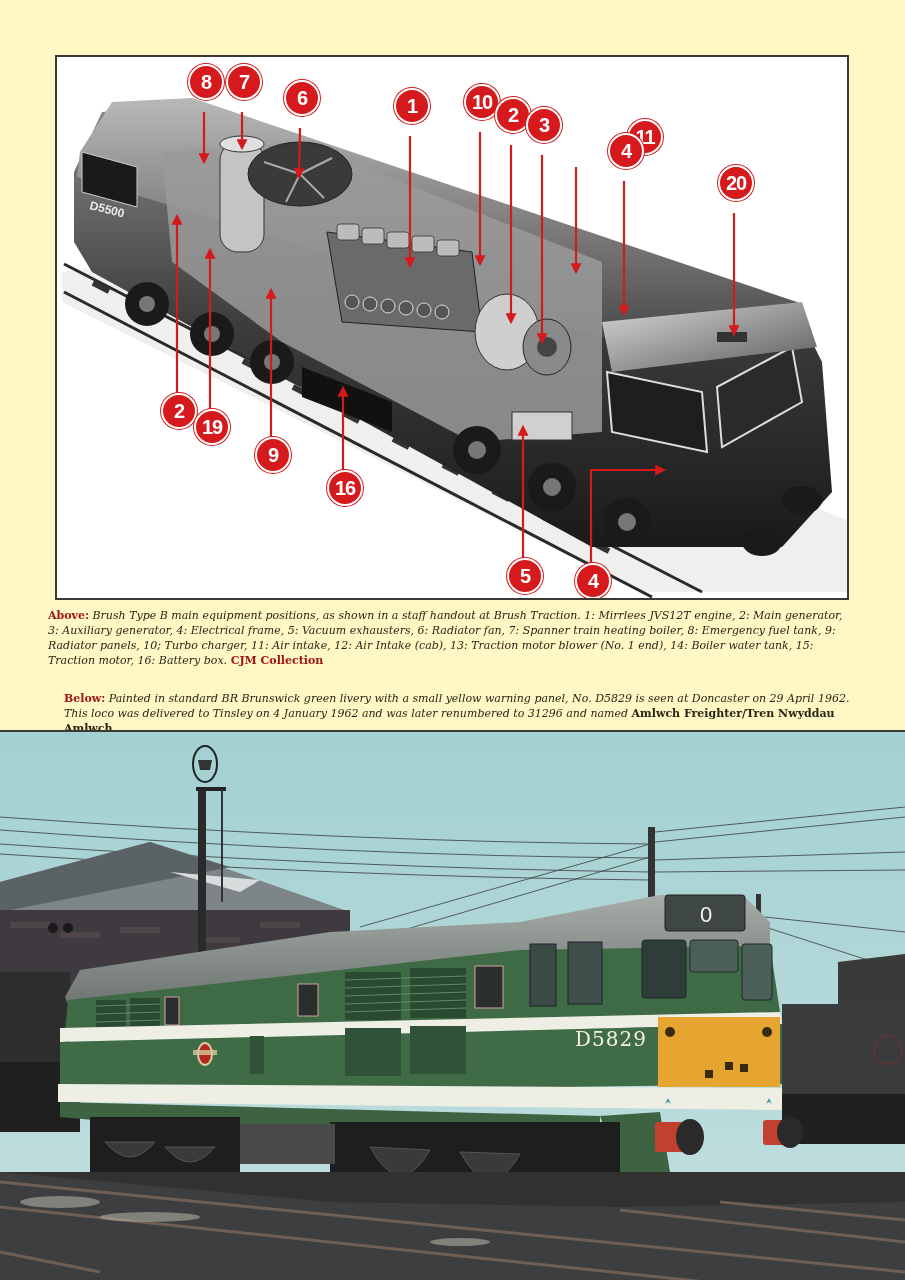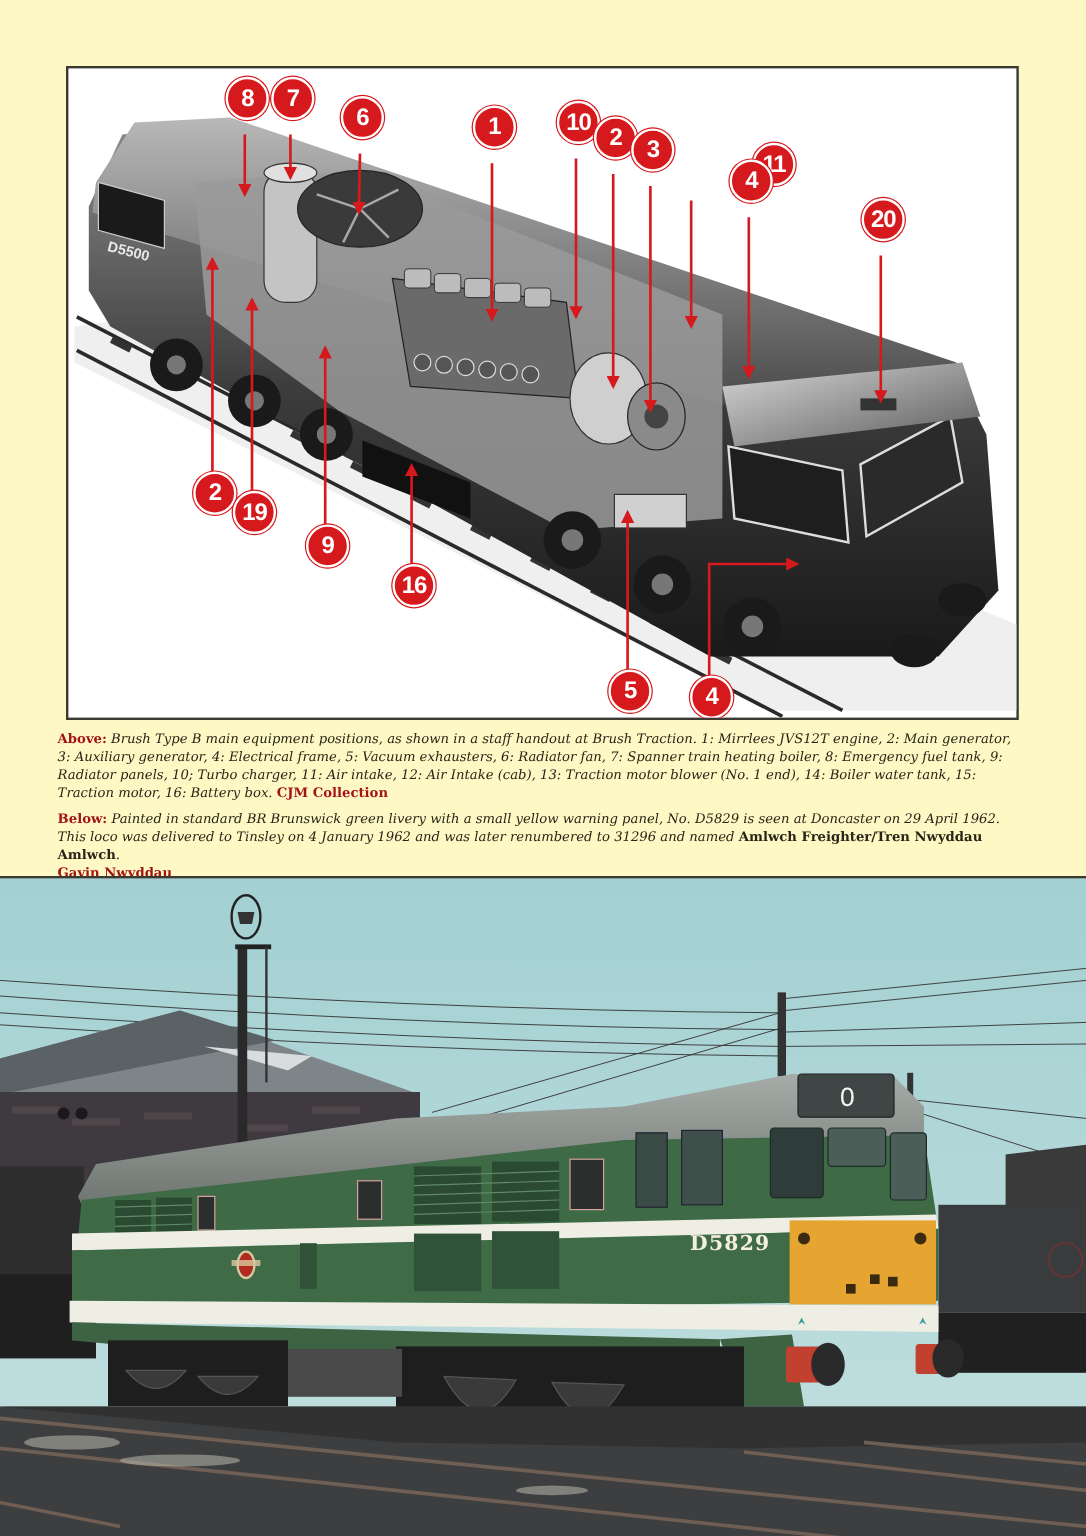--- a/index.html
+++ b/index.html
@@ -33,22 +33,22 @@
   .caption-above { top: 608px; }
   .caption-below { top: 675px; }
   .photo {
     position: absolute; left: 0; top: 730px; width: 905px; height: 550px;
     border-top: 2px solid #3a3a32; box-sizing: border-box; overflow: hidden;
     background: #a9d3d3;
   }
   .photo svg { position: absolute; left: 0; top: 0; }
   .loco-number {
     position: absolute; left: 575px; top: 295px;
-    font-family: "DejaVu Serif", serif; font-weight: bold; color: #f4efe0;
-    font-size: 17px; letter-spacing: 1px;
+    font-family: "DejaVu Serif", serif; font-weight: normal; color: #f4efe0;
+    font-size: 20px; letter-spacing: 1px;
   }
   .headcode {
     position: absolute; left: 700px; top: 170px;
     font-family: "Liberation Sans", sans-serif; color: #f4f4f0; font-size: 22px;
   }
 </style>
 </head>
 <body>
 
 <div class="diagram-frame">
@@ -197,21 +197,21 @@
   <div class="marker" style="left:270px; top:413px;text-align:center;">16</div>
   <div class="marker" style="left:450px; top:501px;">5</div>
   <div class="marker" style="left:518px; top:506px;">4</div>
 </div>
 
 <p class="caption caption-above" style="margin:0;">
   <span class="lead">Above:</span><span> Brush Type B main equipment positions, as shown in a staff handout at Brush Traction. 1: Mirrlees JVS12T engine, 2: Main generator, 3: Auxiliary generator, 4: Electrical frame, 5: Vacuum exhausters, 6: Radiator fan, 7: Spanner train heating boiler, 8: Emergency fuel tank, 9: Radiator panels, 10; Turbo charger, 11: Air intake, 12: Air Intake (cab), 13: Traction motor blower (No. 1 end), 14: Boiler water tank, 15: Traction motor, 16: Battery box.</span>
   <span class="credit">CJM Collection</span>
 </p>
 
-<p class="caption caption-below" style="margin:0;">
+<p class="caption caption-below" style="margin:16px;">
   <span class="lead">Below:</span><span> Painted in standard BR Brunswick green livery with a small yellow warning panel, No. D5829 is seen at Doncaster on 29 April 1962. This loco was delivered to Tinsley on 4 January 1962 and was later renumbered to 31296 and named </span><span class="upright">Amlwch Freighter/Tren Nwyddau Amlwch</span><span>.</span><br>
   <span class="credit">Gavin Nwyddau</span>
 </p>
 
 <div class="photo">
   <svg width="905" height="550" viewBox="0 0 905 550">
     <defs>
       <linearGradient id="sky" x1="0" y1="0" x2="0" y2="1">
         <stop offset="0" stop-color="#a3d0d2"></stop>
         <stop offset="1" stop-color="#c4e0e0"></stop>

